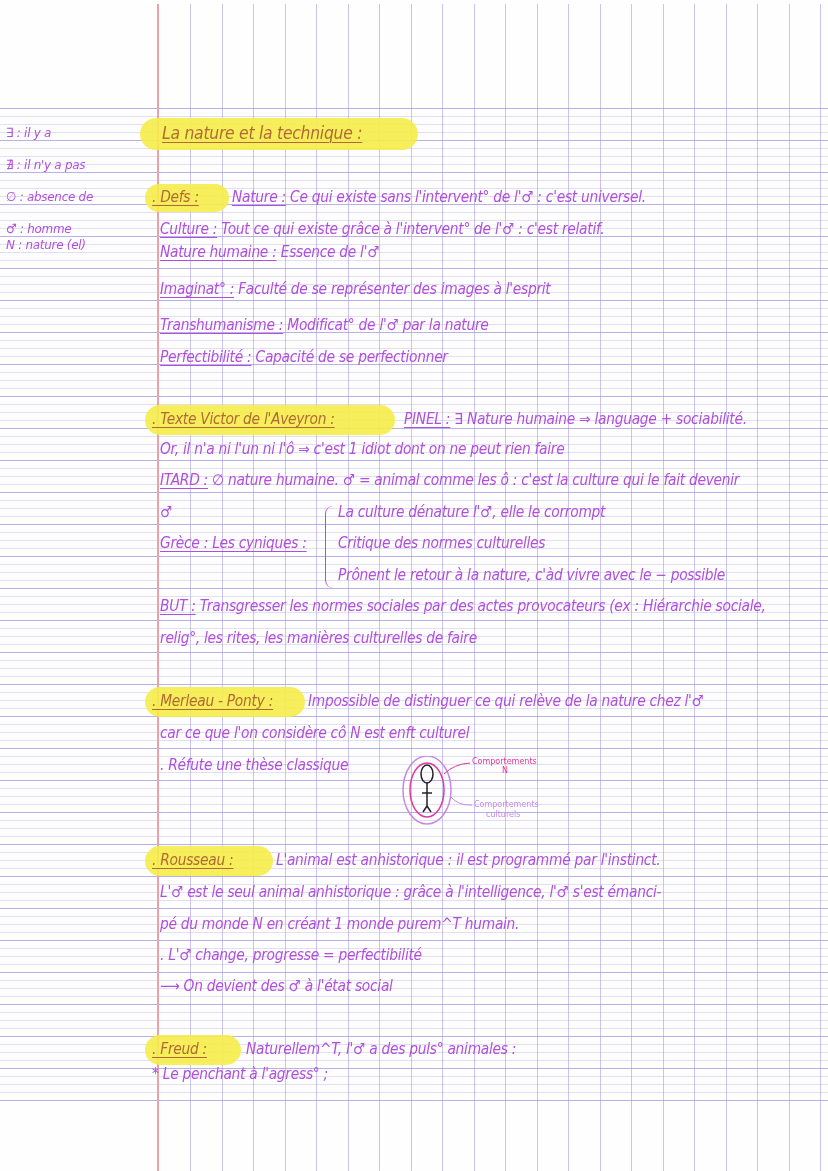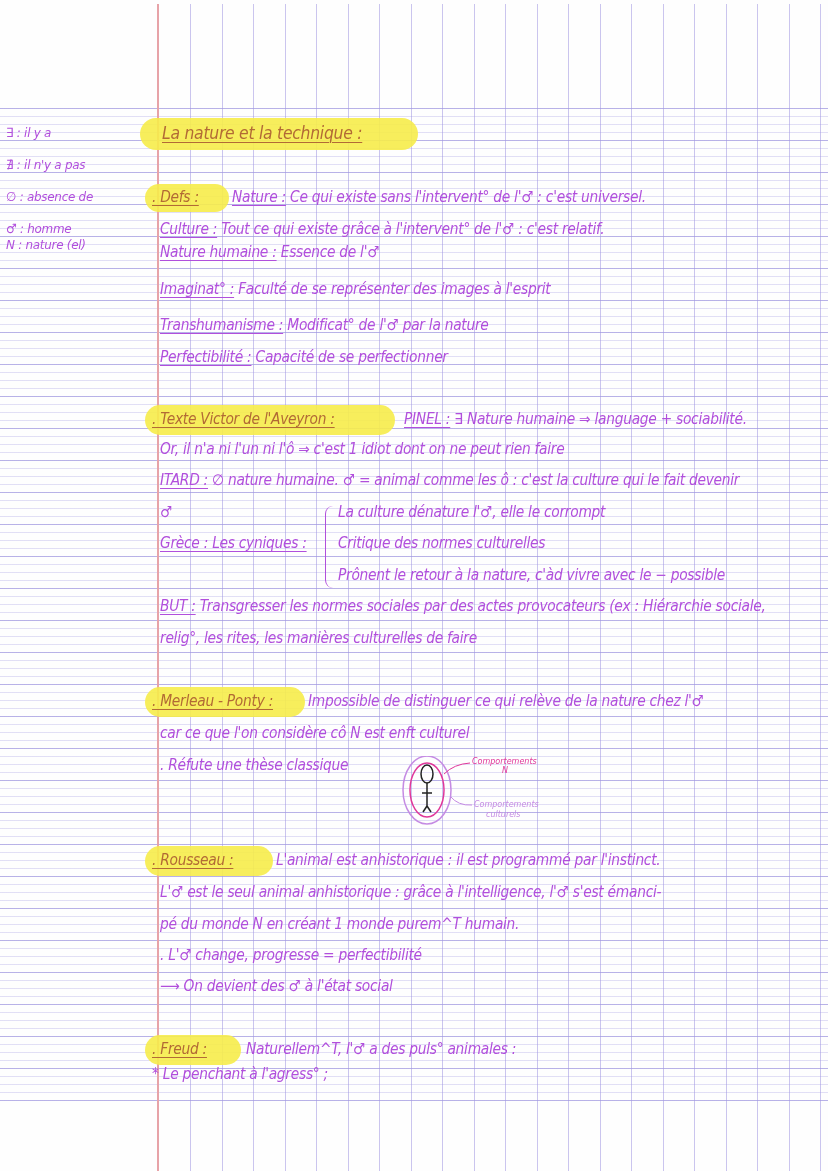--- a/index.html
+++ b/index.html
@@ -37,21 +37,21 @@
     .u { text-decoration: underline; text-decoration-thickness: 1px; text-underline-offset: 3px; }
     .hl {
       position: absolute; background: #f6ec4a; border-radius: 18px; opacity: 0.9;
     }
     .legend .ink { font-size: 13px; }
     .brace {
       position: absolute; left: 325px; top: 502px; width: 10px; height: 82px;
       border-left: 1.5px solid #b14fdc; border-radius: 8px 0 0 8px;
     }
     .diagram { position: absolute; left: 402px; top: 752px; width: 160px; height: 100px; }
-    .small-label { position: absolute; font-size: 8px; line-height: 9px; font-style: italic; white-space: nowrap; font-family: "DejaVu Sans", sans-serif; }
+    .small-label { position: absolute; font-size: 8px; line-height: 9px; white-space: nowrap; font-family: "DejaVu Sans", sans-serif; }
   </style>
 </head>
 <body>
 
 <div class="paper">
   <div class="hlines"></div>
   <div class="vlines"></div>
   <div class="margin-line"></div>
 
   <div class="legend">

